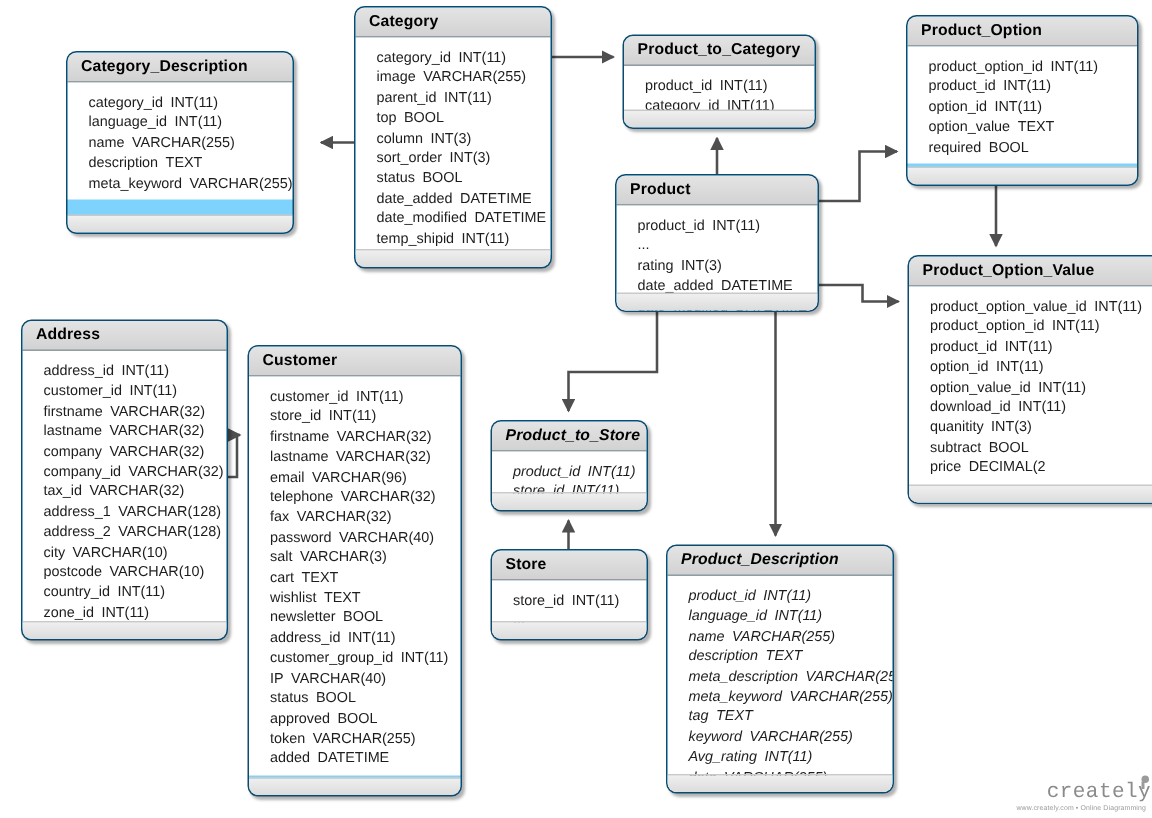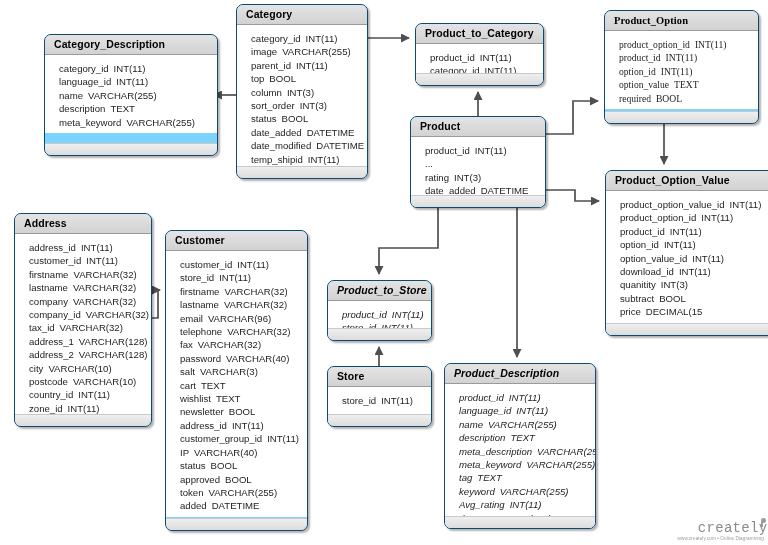--- a/index.html
+++ b/index.html
@@ -122,21 +122,21 @@
       <path d="M438,208 L438,248 L379,248 L379,274" marker-end="url(#arr)"></path>
 
       <path d="M517,208 L517,357" marker-end="url(#arr)"></path>
 
       <path d="M379,366 L379,347" marker-end="url(#arr)"></path>
 
       <path d="M152,318 L158,318 L158,290 L160,290" marker-end="url(#arr)"></path>
     </g>
   </svg>
 
-  <div class="entity" style="left:44px;top:34px;width:174px;height:122px;">
+  <div class="entity" style="left:44px;top:34px;width:152px;height:122px;">
     <div class="hdr">Category_Description</div>
     <div class="body">
       <div class="attr"><span class="nm">category_id</span><span class="ty">INT(11)</span></div>
       <div class="attr"><span class="nm">language_id</span><span class="ty">INT(11)</span></div>
       <div class="attr"><span class="nm">name</span><span class="ty">VARCHAR(255)</span></div>
       <div class="attr"><span class="nm">description</span><span class="ty">TEXT</span></div>
       <div class="attr"><span class="nm">meta_keyword</span><span class="ty">VARCHAR(255)</span></div>
     </div>
     <div class="ftr"></div>
   </div>
@@ -160,21 +160,21 @@
 
   <div class="entity" style="left:415px;top:23px;width:129px;height:63px;">
     <div class="hdr">Product_to_Category</div>
     <div class="body">
       <div class="attr"><span class="nm">product_id</span><span class="ty">INT(11)</span></div>
       <div class="attr"><span class="nm">category_id</span><span class="ty">INT(11)</span></div>
     </div>
     <div class="ftr"></div>
   </div>
 
-  <div class="entity" style="left:604px;top:10px;width:155px;height:114px;font-family:Liberation Serif, serif;">
+  <div class="entity" style="left:604px;top:10px;width:155px;height:114px;">
     <div class="hdr">Product_Option</div>
     <div class="body">
       <div class="attr"><span class="nm">product_option_id</span><span class="ty">INT(11)</span></div>
       <div class="attr"><span class="nm">product_id</span><span class="ty">INT(11)</span></div>
       <div class="attr"><span class="nm">option_id</span><span class="ty">INT(11)</span></div>
       <div class="attr"><span class="nm">option_value</span><span class="ty">TEXT</span></div>
       <div class="attr"><span class="nm">required</span><span class="ty">BOOL</span></div>
     </div>
     <div class="ftr"></div>
   </div>
@@ -195,21 +195,21 @@
     <div class="hdr">Product_Option_Value</div>
     <div class="body">
       <div class="attr"><span class="nm">product_option_value_id</span><span class="ty">INT(11)</span></div>
       <div class="attr"><span class="nm">product_option_id</span><span class="ty">INT(11)</span></div>
       <div class="attr"><span class="nm">product_id</span><span class="ty">INT(11)</span></div>
       <div class="attr"><span class="nm">option_id</span><span class="ty">INT(11)</span></div>
       <div class="attr"><span class="nm">option_value_id</span><span class="ty">INT(11)</span></div>
       <div class="attr"><span class="nm">download_id</span><span class="ty">INT(11)</span></div>
       <div class="attr"><span class="nm">quanitity</span><span class="ty">INT(3)</span></div>
       <div class="attr"><span class="nm">subtract</span><span class="ty">BOOL</span></div>
-      <div class="attr"><span class="nm">price</span><span class="ty">DECIMAL(15</span></div>
+      <div class="attr"><span class="nm">price</span><span class="ty">DECIMAL(2</span></div>
       <div class="attr"><span class="nm">...</span><span class="ty"></span></div>
     </div>
     <div class="ftr"></div>
   </div>
 
   <div class="entity" style="left:14px;top:213px;width:138px;height:214px;">
     <div class="hdr">Address</div>
     <div class="body">
       <div class="attr"><span class="nm">address_id</span><span class="ty">INT(11)</span></div>
       <div class="attr"><span class="nm">customer_id</span><span class="ty">INT(11)</span></div>

